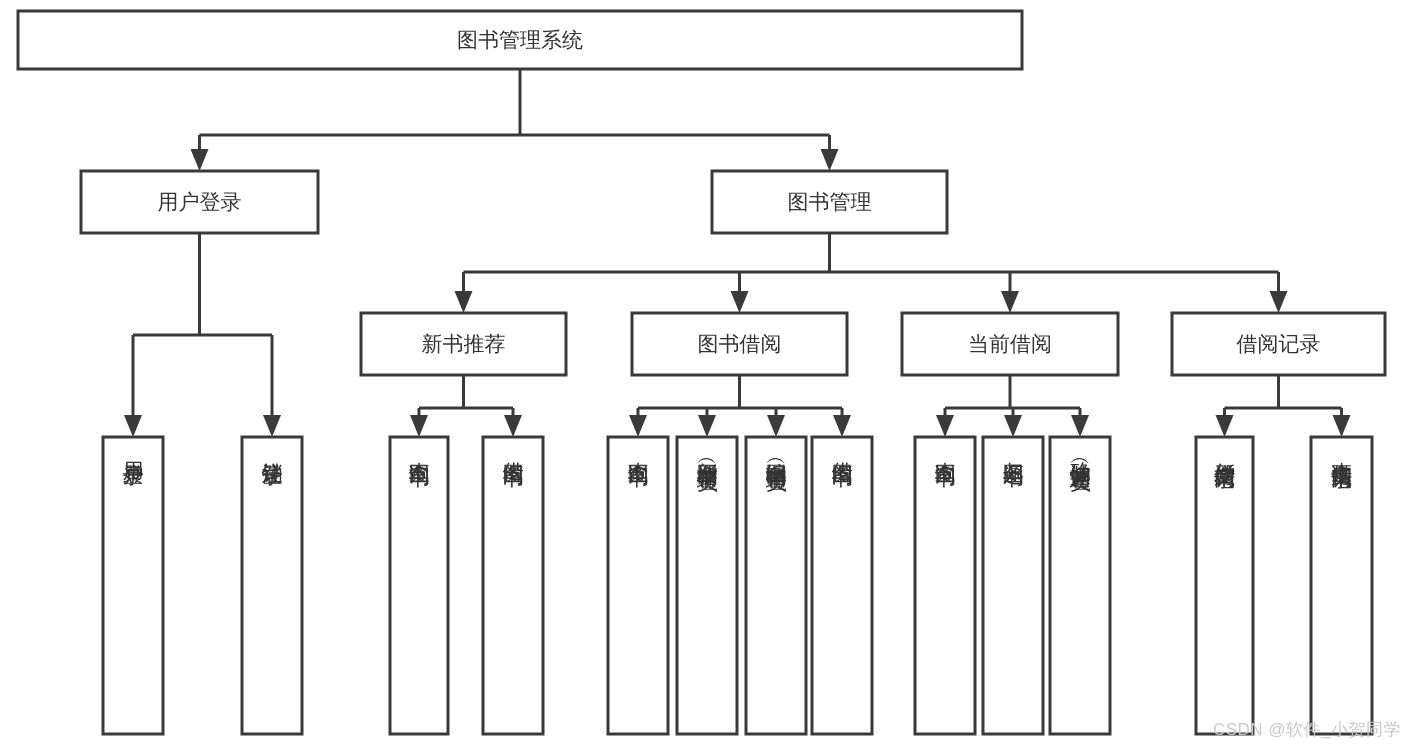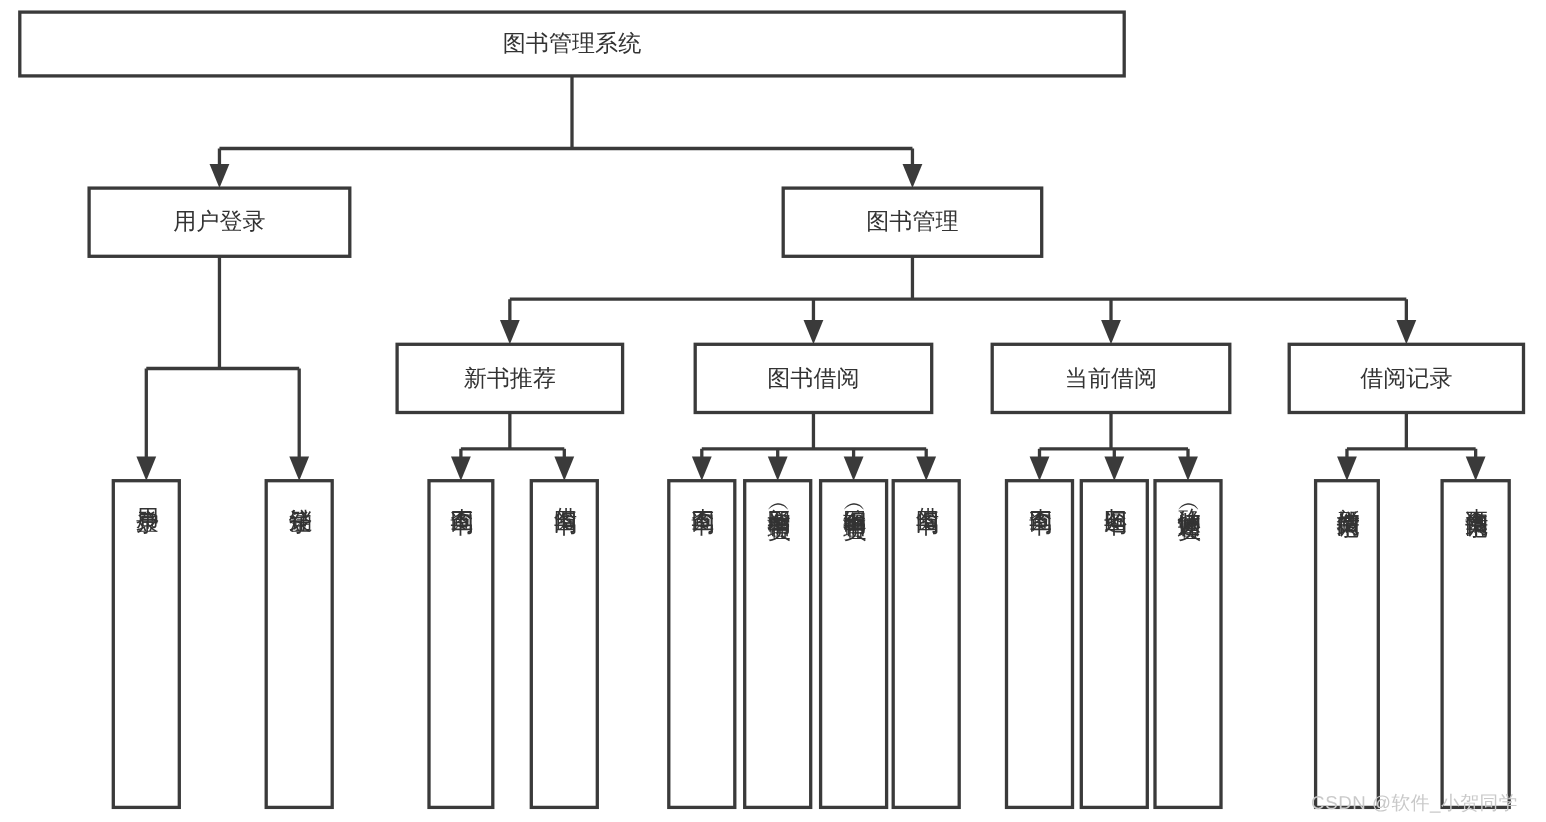--- a/index.html
+++ b/index.html
@@ -65,21 +65,21 @@
     text-orientation: upright;
     font-family: "Liberation Sans", "DejaVu Sans", sans-serif;
     font-size: 21px;
     line-height: 1.06;
     color: #333333;
     letter-spacing: 1.5px;
     white-space: nowrap;
   }
   .watermark {
     position: absolute;
-    right: 25px;
+    right: 4px;
     bottom: 6px;
     font-family: "Liberation Sans", "DejaVu Sans", sans-serif;
     font-size: 17px;
     color: #c9c9c9;
     letter-spacing: 0.5px;
     white-space: nowrap;
     user-select: none;
   }
 </style>
 </head>

